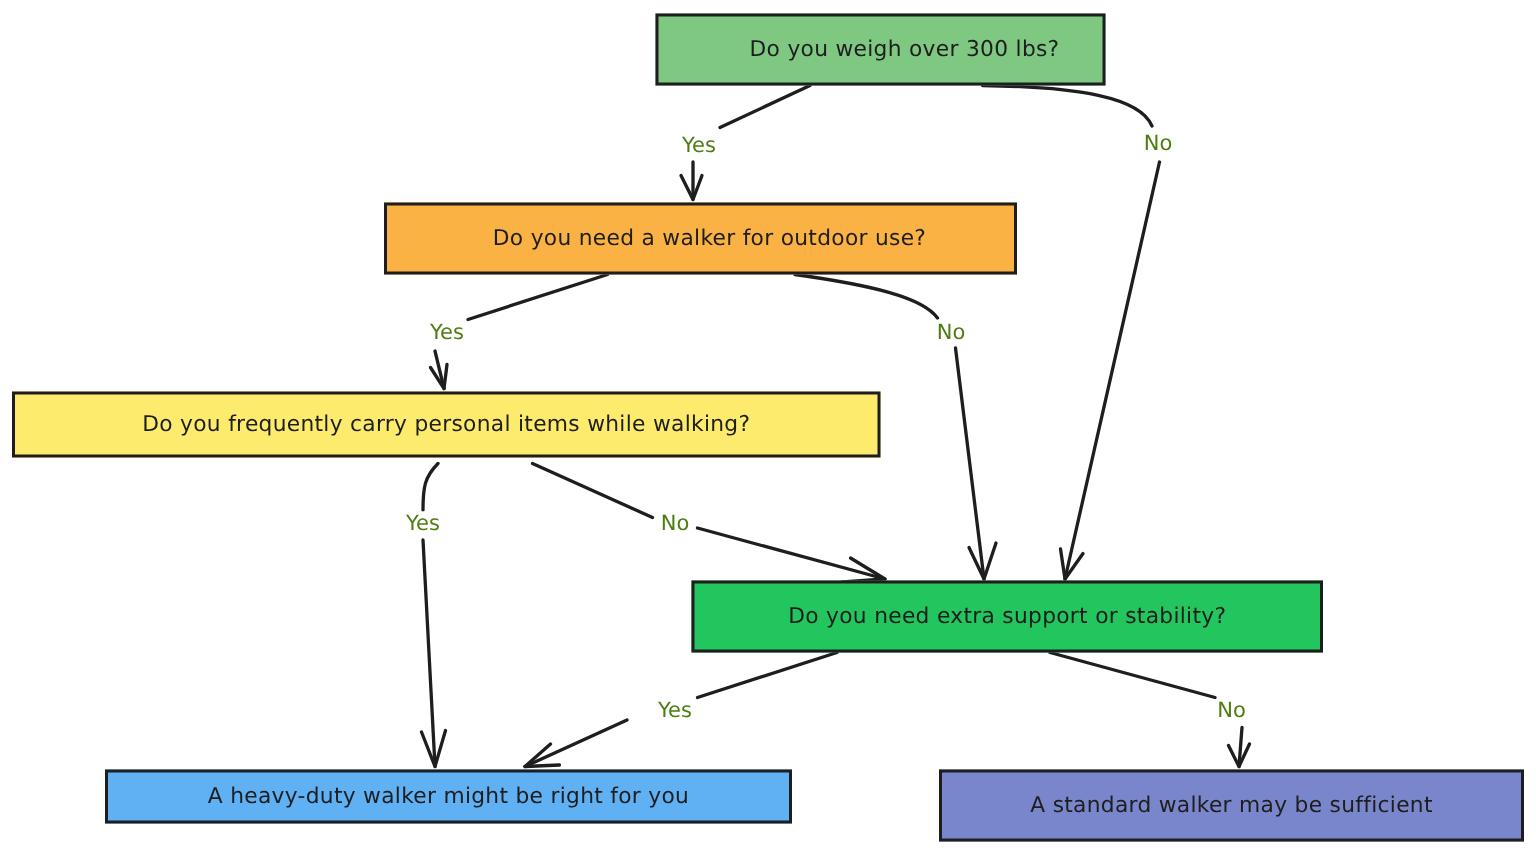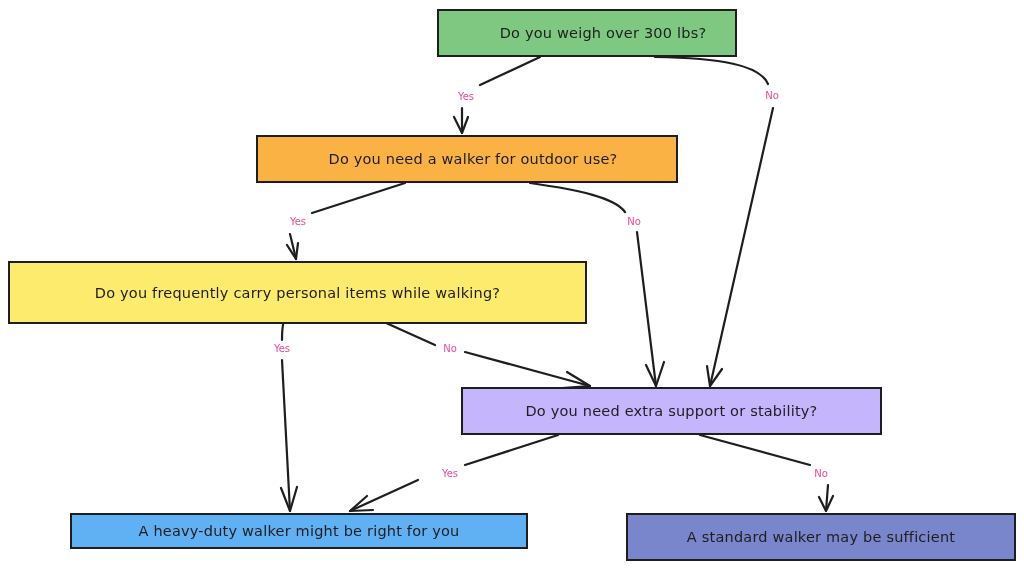--- a/index.html
+++ b/index.html
@@ -2,25 +2,25 @@
 <html><head>
   <meta charset="utf-8">
   <style>
     html, body { margin:0; padding:0; background:#ffffff; }
     body { width:1024px; height:570px; position:relative; overflow:hidden;
       font-family: "DejaVu Sans", sans-serif; }
     svg.edges { position:absolute; left:0; top:0; width:1024px; height:570px; }
     .node { position:absolute; box-sizing:border-box; border:2px solid #1e1e1e;
       display:flex; align-items:center; justify-content:center;
       font-size:14.5px; color:#1e1e1e; letter-spacing:0.2px; }
-    .lbl { position:absolute; font-size:10px; color:#ec4899; background:#ffffff;
+    .lbl { position:absolute; font-size:14px; color:#4d7c0f; background:#ffffff;
       padding:0 2px; line-height:16px; transform:translate(-50%,-50%); }
     #n1 { left:437px; top:9px; width:300px; height:48px; }
     #n2 { left:256px; top:135px; width:422px; height:48px; }
-    #n3 { left:8px; top:261px; width:579px; height:63px; }
+    #n3 { left:8px; top:261px; width:579px; height:44px; }
     #n4 { left:461px; top:387px; width:421px; height:48px; }
     #n5 { left:70px; top:513px; width:458px; height:36px; }
     #n6 { left:626px; top:513px; width:390px; height:48px;text-align:center; }
     path.e { fill:none; stroke:#1e1e1e; stroke-width:2.2; stroke-linecap:round; stroke-linejoin:round; }
   </style>
 </head>
 <body>
 
 <svg class="edges" viewBox="0 0 1024 570">
 
@@ -45,21 +45,21 @@
   <path class="e" d="M558,435 L465,465 M418,480 L350,511"></path>
   <path class="e" d="M367,496 L350,511 L373,510"></path>
 
   <path class="e" d="M700,435 L810,465 M828,485 L826,511"></path>
   <path class="e" d="M819,497 L826,511 L833,496"></path>
 </svg>
 
 <div class="node" id="n1" style="background: rgb(126, 200, 130); padding-left: 32px;">Do you weigh over 300 lbs?</div>
 <div class="node" id="n2" style="background: rgb(251, 178, 69); padding-left: 12px;">Do you need a walker for outdoor use?</div>
 <div class="node" id="n3" style="background: rgb(253, 235, 109);">Do you frequently carry personal items while walking?</div>
-<div class="node" id="n4" style="background: #c4b5fd;">Do you need extra support or stability?</div>
+<div class="node" id="n4" style="background: #22c55e;">Do you need extra support or stability?</div>
 <div class="node" id="n5" style="background: rgb(96, 176, 244);">A heavy-duty walker might be right for you</div>
 <div class="node" id="n6" style="background: rgb(121, 134, 203);">A standard walker may be sufficient</div>
 
 <span class="lbl" style="left:466px;top:97px;">Yes</span>
 <span class="lbl" style="left:772px;top:96px;">No</span>
 <span class="lbl" style="left:298px;top:222px;">Yes</span>
 <span class="lbl" style="left:634px;top:222px;">No</span>
 <span class="lbl" style="left:282px;top:349px;">Yes</span>
 <span class="lbl" style="left:450px;top:349px;">No</span>
 <span class="lbl" style="left:450px;top:474px;">Yes</span>

